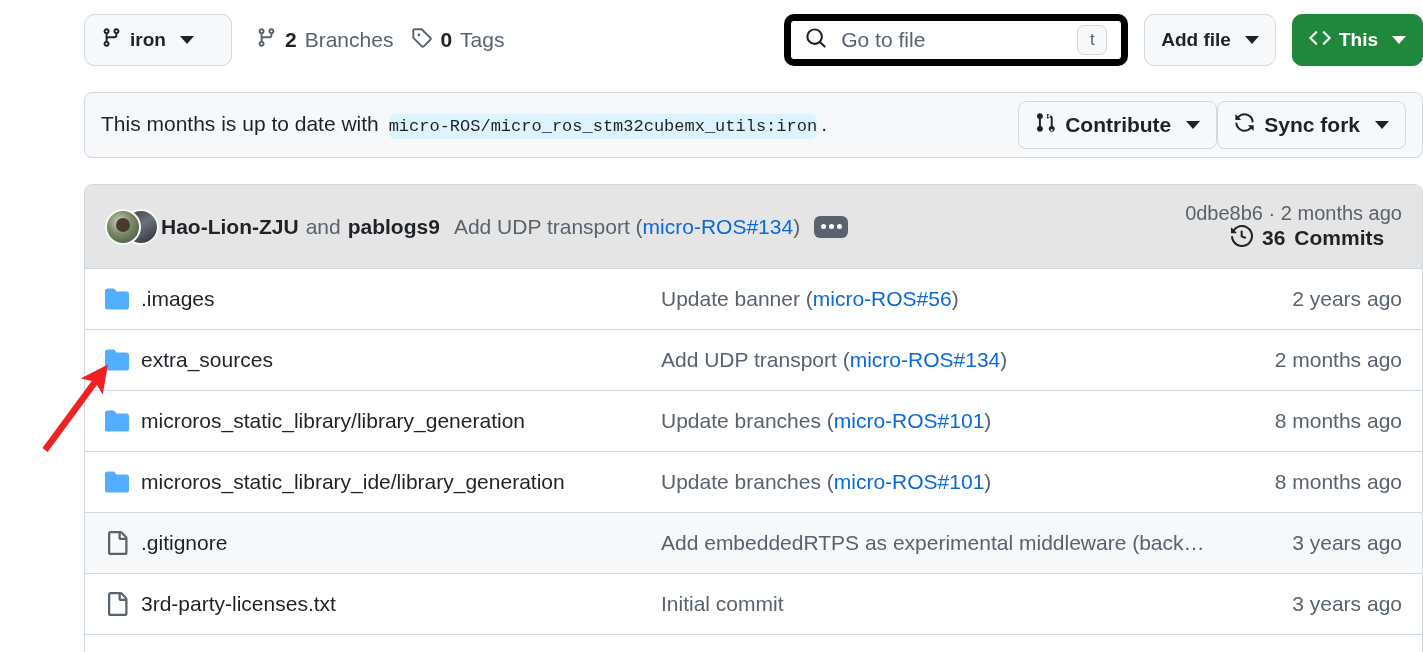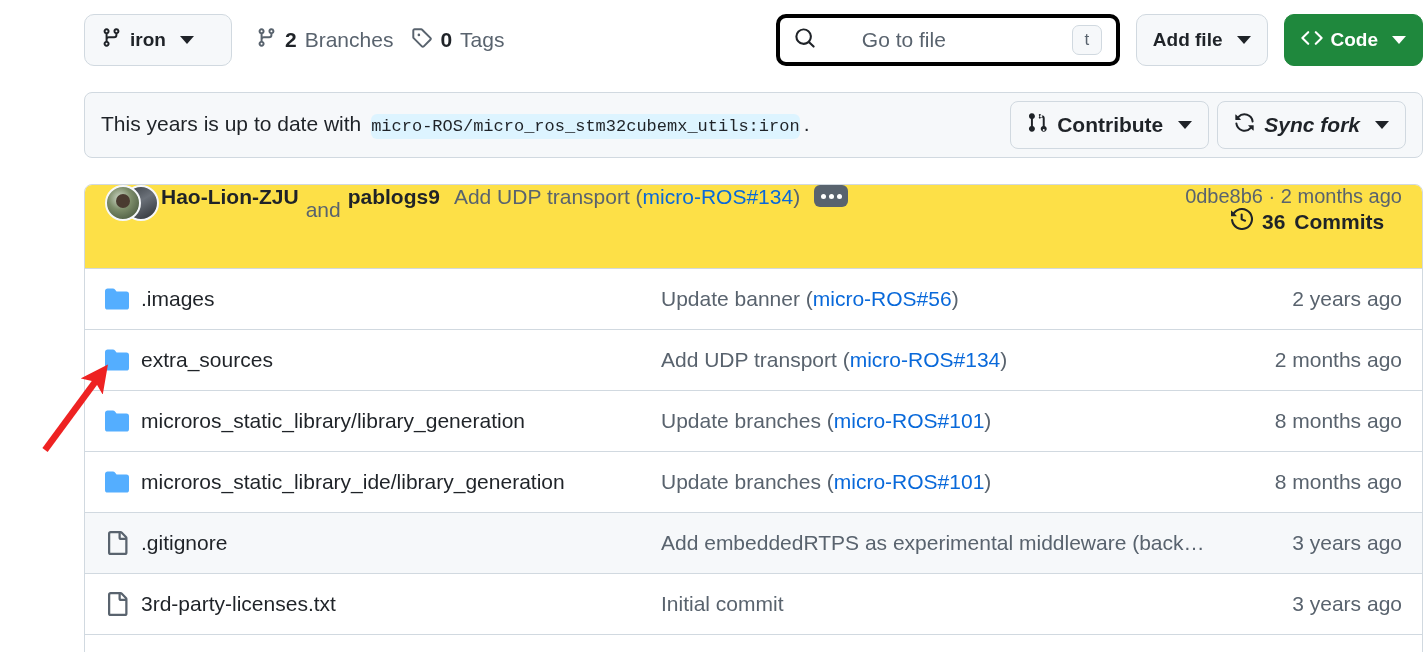--- a/index.html
+++ b/index.html
@@ -42,25 +42,24 @@
   .meta-link b { color: #1f2328; font-weight: 700; }
 
   
   .search-wrap {
     margin-left: auto;
     position: relative;
     width: 344px; height: 52px;
   }
   .search-box {
     width: 100%; height: 100%;
-    border: 4px solid #000000; border-radius: 10px;
+    border: 7px solid #000000; border-radius: 10px;
     background: #ffffff;
     display: flex; align-items: center; padding: 0 14px;
     cursor: text;
-    gap: 32px;
   }
   .search-box input {
     border: 0; outline: 0; background: transparent;
     font-family: "Liberation Sans", sans-serif;
     font-size: 21px; color: #1f2328;
     flex: 1; margin-left: 12px; min-width: 0;
   }
   .search-box input::placeholder { color: #59636e; }
   .kbd {
     width: 30px; height: 30px; flex: 0 0 30px;
@@ -91,33 +90,33 @@
     font-size: 17px;
   }
   .status-actions { margin-left: auto; display: flex; align-items: center; }
   .sbtn {
     display: inline-flex; align-items: center; gap: 9px;
     height: 48px; padding: 17px 16px;
     border: 1px solid #d1d9e0; border-radius: 8px;
     background: #f6f8fa; color: #1f2328;
     font-size: 21px; font-weight: 600; cursor: pointer; white-space: nowrap;
   }
-  .sbtn + .sbtn { margin-left: 8px; font-style: italic; }
+  .sbtn + .sbtn { margin-left: 0; }
 
   
   .filebox {
     position: absolute; left: 84px; top: 184px;
     width: 1339px; height: 480px;
     border: 1px solid #d1d9e0; border-radius: 8px;
     background: #ffffff; overflow: hidden;
   }
   .commit-header {
-    height: 84px; background: #fde047;
+    height: 84px; background: #e5e5e5;
     border-bottom: 1px solid #d1d9e0;
-    display: flex; padding: 0 20px;
+    display: flex; align-items: center; padding: 0 20px;
   }
   .avatars { position: relative; width: 56px; height: 36px; flex: 0 0 56px; }
   .av {
     position: absolute; top: 0;
     width: 36px; height: 36px; border-radius: 50%;
     border: 2px solid #f6f8fa; overflow: hidden;
   }
   .av.back { left: 18px; background: linear-gradient(150deg,#3a3f45 0%,#6b7179 45%,#2b2f34 100%); z-index: 1; }
   .av.front { left: 0; background: radial-gradient(circle at 40% 35%, #cfd8c8 0%, #7d8d6a 40%, #3b4a33 100%); z-index: 2; }
   .av.front::after {
@@ -226,28 +225,28 @@
       <span>Add file</span>
       <span class="caret"></span>
     </div>
 
     <div class="btn code-btn">
       <span class="ico">
         <svg width="22" height="22" viewBox="0 0 16 16" fill="#ffffff">
             <path d="m11.28 3.22 4.25 4.25a.75.75 0 0 1 0 1.06l-4.25 4.25a.749.749 0 0 1-1.275-.326.749.749 0 0 1 .215-.734L13.94 8l-3.72-3.72a.749.749 0 0 1 .326-1.275.749.749 0 0 1 .734.215Zm-6.56 0a.751.751 0 0 1 1.042.018.751.751 0 0 1 .018 1.042L2.06 8l3.72 3.72a.749.749 0 0 1-.326 1.275.749.749 0 0 1-.734-.215L.47 8.53a.75.75 0 0 1 0-1.06Z"></path>
           </svg>
       </span>
-      <span>Code</span>
+      <span>This</span>
       <span class="caret white"></span>
     </div>
   </div>
 
   <div class="statusbar">
     <div class="status-text">
-      <span>This years is up to date with</span>
+      <span>This months is up to date with</span>
       <span class="code-chip">micro-ROS/micro_ros_stm32cubemx_utils:iron</span><span>.</span>
     </div>
     <div class="status-actions">
       <div class="sbtn">
         <span class="ico">
           <svg width="21" height="21" viewBox="0 0 16 16" fill="#1f2328">
               <path d="M1.5 3.25a2.25 2.25 0 1 1 3 2.122v5.256a2.251 2.251 0 1 1-1.5 0V5.372A2.25 2.25 0 0 1 1.5 3.25ZM11 2.5h-1V4h1a1 1 0 0 1 1 1v5.628a2.251 2.251 0 1 0 1.5 0V5A2.5 2.5 0 0 0 11 2.5Zm1.75 10.5a.75.75 0 1 1 0 1.5.75.75 0 0 1 0-1.5ZM3.75 12a.75.75 0 1 1 0 1.5.75.75 0 0 1 0-1.5Zm0-9.5a.75.75 0 1 1 0 1.5.75.75 0 0 1 0-1.5Zm5.47-.72a.75.75 0 0 1 1.06 0l1.5 1.5-1.5 1.5a.75.75 0 1 1-1.06-1.06L9.44 3l-.22-.22a.75.75 0 0 1 0-1Z"></path>
             </svg>
         </span>
         <span>Contribute</span>

